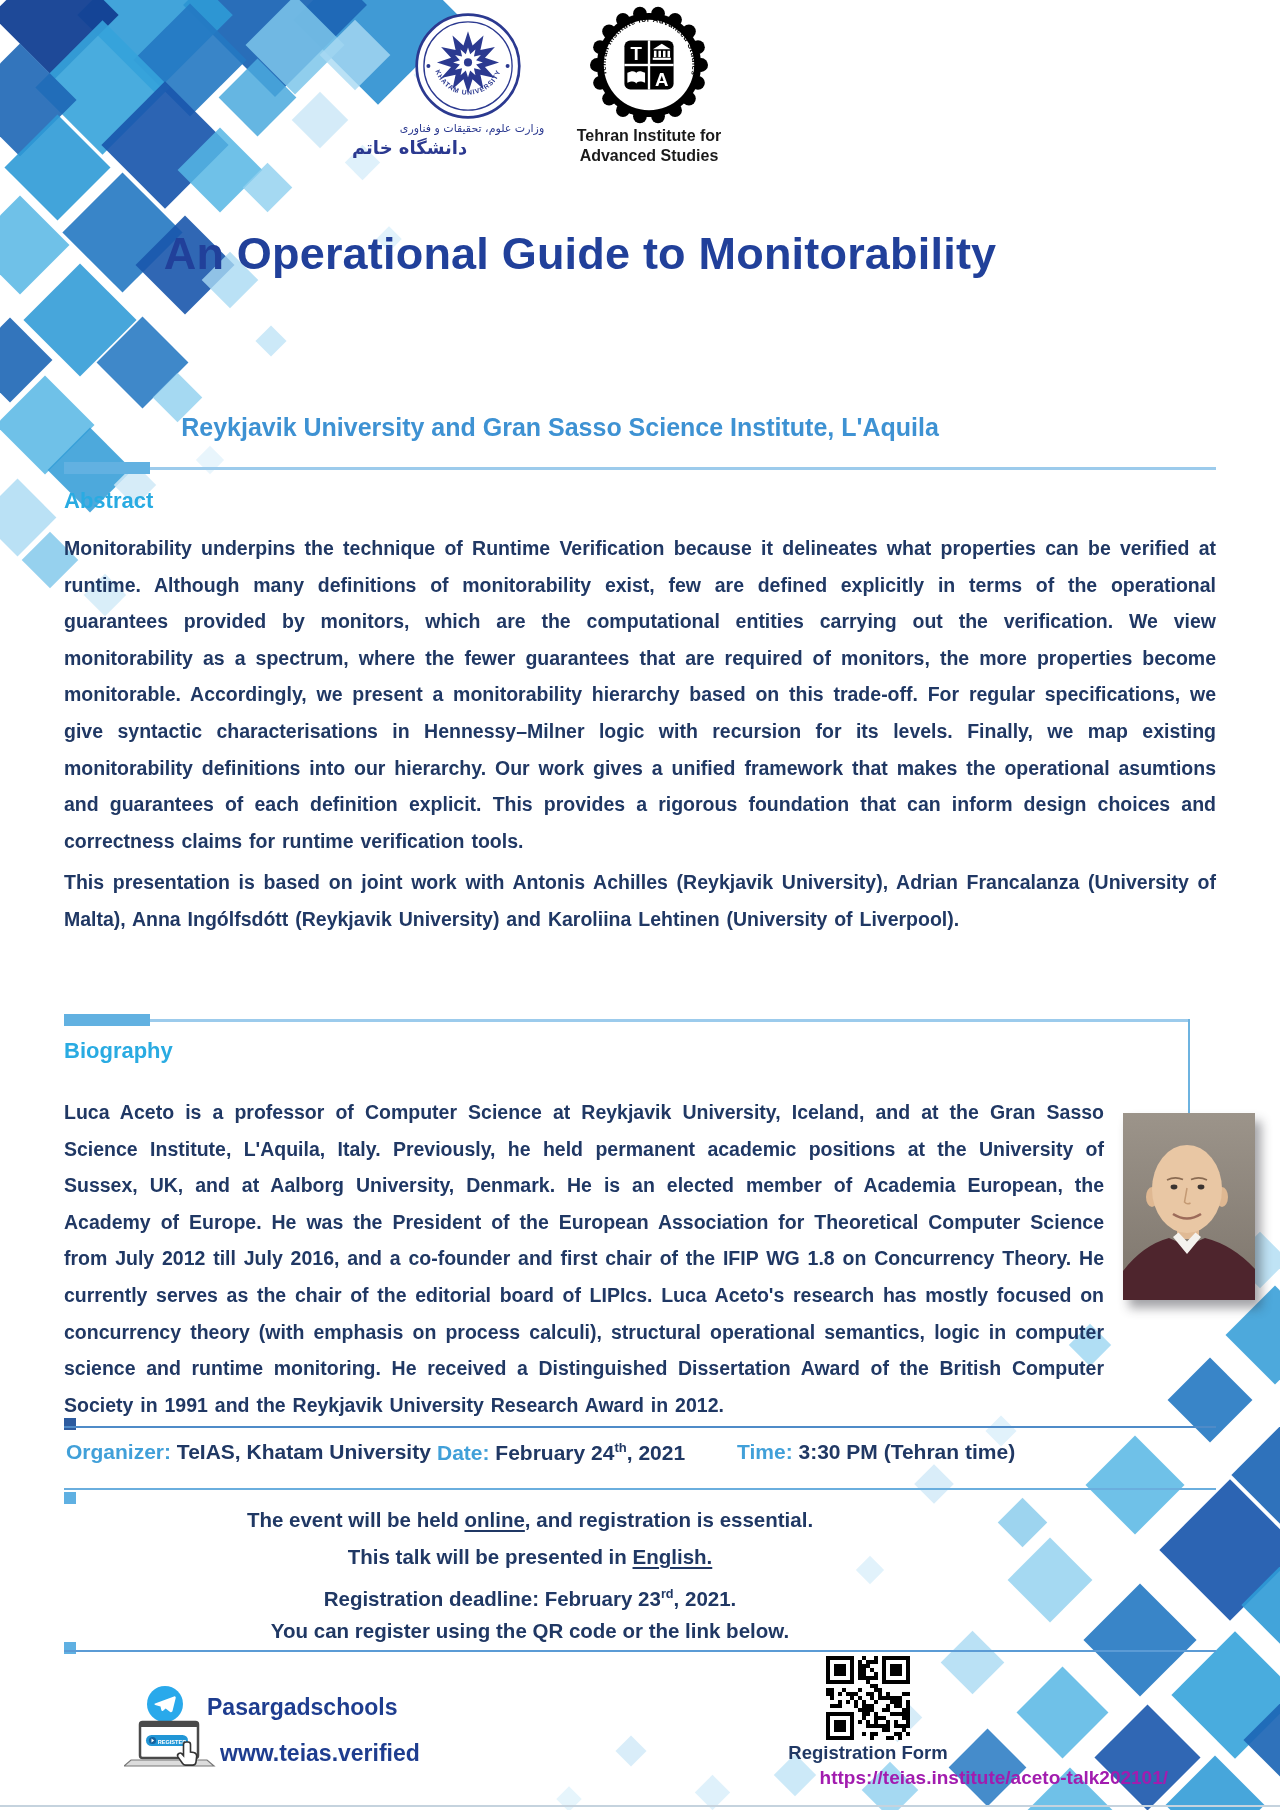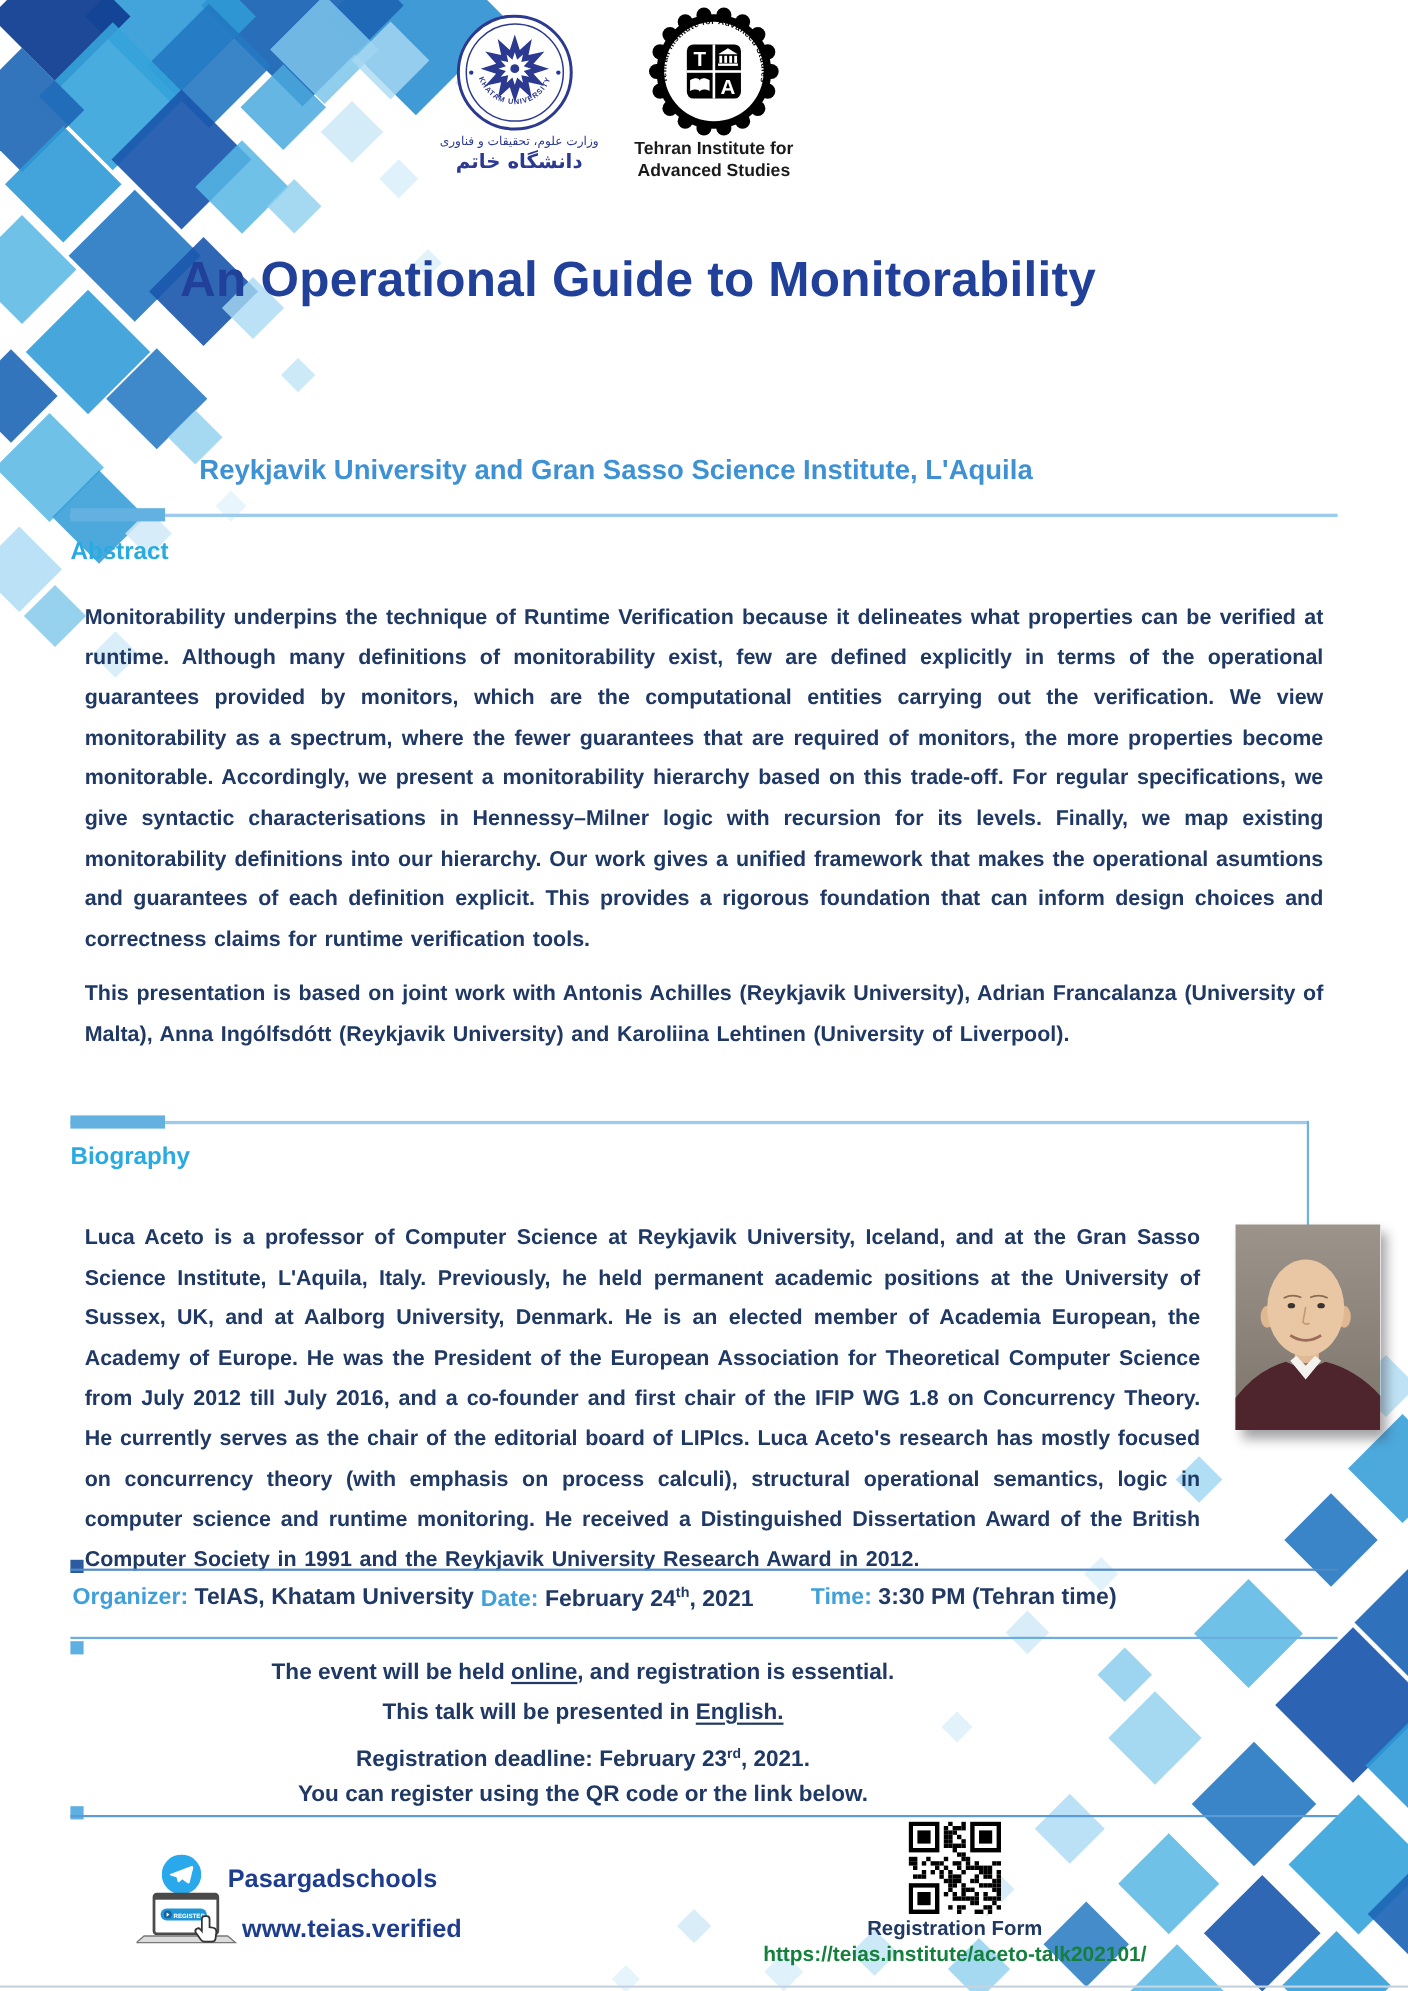--- a/index.html
+++ b/index.html
@@ -5,21 +5,21 @@
   html,body{margin:0;padding:0;}
   body{width:1280px;height:1810px;font-family:"Liberation Sans",sans-serif;background:#ffffff;}
   .poster{position:relative;width:1280px;height:1810px;background:#fff;overflow:hidden;}
   .deco{position:absolute;left:0;top:0;width:100%;height:100%;pointer-events:none;}
   .dm{position:absolute;transform:rotate(45deg);}
 
   
   .khatam-logo{position:absolute;left:414px;top:12px;width:108px;height:108px;}
   .khatam-fa1{position:absolute;left:352px;top:122px;width:240px;text-align:center;
               font-family:"DejaVu Sans",sans-serif;font-size:11px;color:#2b3990;}
-  .khatam-fa2{position:absolute;left:352px;top:137px;width:240px;text-align:center;
+  .khatam-fa2{position:absolute;left:352px;top:137px;width:240px;
               font-family:"DejaVu Sans",sans-serif;font-size:18px;font-weight:bold;color:#2b3990;}
   .teias-logo{position:absolute;left:590px;top:6px;width:118px;height:118px;}
   .teias-caption{position:absolute;left:558px;top:126px;width:182px;text-align:center;
                  font-size:16px;font-weight:bold;color:#1a1a1a;line-height:1.28;}
 
   .title{position:absolute;left:0;top:228px;width:1160px;text-align:center;
          font-size:45px;font-weight:bold;color:#21409a;letter-spacing:.2px;}
   .speaker{position:absolute;left:0;top:308px;width:1120px;text-align:center;
            font-size:53px;font-weight:bold;color:#5ea7db;}
   .affiliation{position:absolute;left:0;top:413px;width:1120px;text-align:center;
@@ -31,21 +31,21 @@
   .hdiv .bar{position:absolute;left:0;top:0;width:86px;height:12px;background:#62b1e1;}
   .div1{left:64px;top:462px;width:1152px;}
   .div2{left:64px;top:1014px;width:1126px;}
   .div2 .vline{position:absolute;right:0;top:5px;width:2px;height:100px;background:#6db3e0;}
 
   .sec-heading{position:absolute;font-size:22px;font-weight:bold;color:#29abe2;}
   .abstract-heading{left:64px;top:488px;}
   .bio-heading{left:64px;top:1038px;}
 
   .bodytext{font-size:19.5px;font-weight:bold;color:#203864;text-align:justify;
-            line-height:36.6px;word-spacing:1.5px;margin:13px;}
+            line-height:36.6px;word-spacing:1.5px;margin:0;}
   .abstract-body{position:absolute;left:64px;top:530px;width:1152px;}
   .abstract-body p + p{margin-top:5px;}
   .bio-body{position:absolute;left:64px;top:1094px;width:1040px;}
 
   .photo{position:absolute;left:1123px;top:1113px;width:132px;height:187px;
          box-shadow:6px 8px 10px rgba(50,50,60,.45);}
 
   .thin-line{position:absolute;height:2px;}
   .lineA{left:64px;top:1426px;width:1152px;background:#4f8bc8;}
   .lineB{left:64px;top:1488px;width:1152px;background:#6aaede;}
@@ -67,22 +67,22 @@
   .ul{text-decoration:underline;text-underline-offset:3px;}
 
   .tg-icon{position:absolute;left:147px;top:1686px;width:36px;height:36px;}
   .tg-text{position:absolute;left:207px;top:1694px;font-size:23px;font-weight:bold;color:#1e3d8f;}
   .laptop-icon{position:absolute;left:124px;top:1720px;width:98px;height:52px;}
   .web-text{position:absolute;left:220px;top:1740px;font-size:23px;font-weight:bold;color:#1e3d8f;}
 
   .qr{position:absolute;left:826px;top:1656px;width:84px;height:84px;}
   .qr-caption{position:absolute;left:718px;top:1742px;width:300px;text-align:center;
               font-size:18.5px;font-weight:bold;color:#203864;}
-  .qr-link{position:absolute;left:568px;top:1767px;width:600px;text-align:center;
-           font-size:19px;font-weight:bold;color:#15803d;}
+  .qr-link{position:absolute;left:568px;top:1767px;width:600px;text-align:right;
+           font-size:19px;font-weight:bold;color:#a21caf;}
 
   .bottom-edge{position:absolute;left:0;top:1805px;width:1280px;height:2px;background:#c5d3de;}
 </style>
 </head>
 <body>
 
 <div class="poster">
 
   <div class="deco" id="deco-tl">
       <div class="dm" style="left: 318px; top: -40px; width: 120px; height: 120px; background: rgb(43, 143, 208); opacity: 0.9;"></div>

